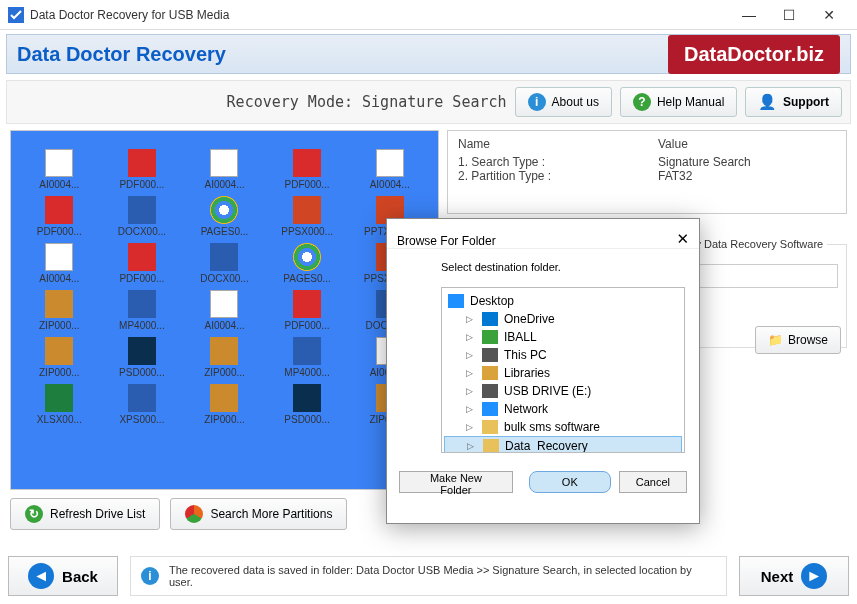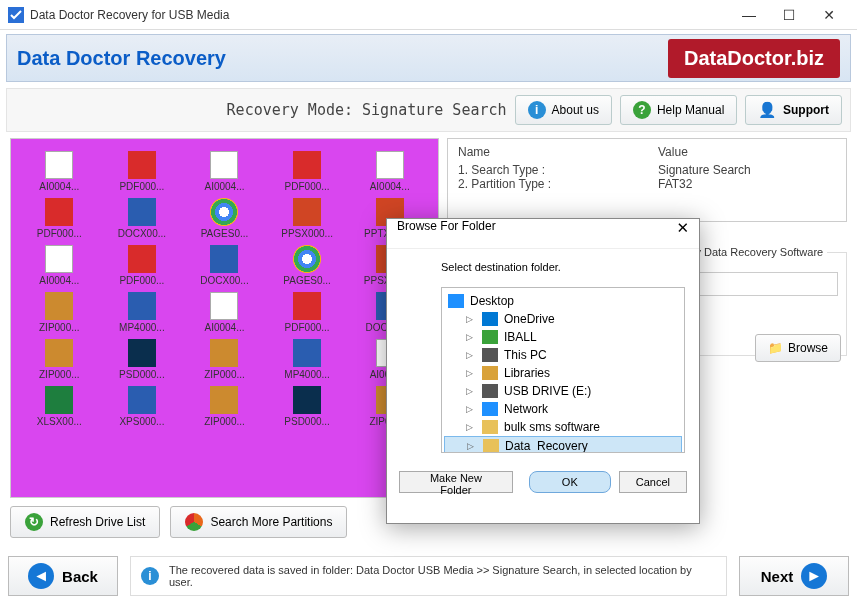--- a/index.html
+++ b/index.html
@@ -3,34 +3,34 @@
 <meta charset="utf-8">
 <style>
 * { box-sizing: border-box; margin: 0; padding: 0; font-family: "Segoe UI", Tahoma, sans-serif; }
 body { background: #fff; width: 857px; height: 604px; overflow: hidden; position: relative; }
 
 .titlebar { height: 30px; background: #fff; display: flex; align-items: center; padding: 0 8px; border-bottom: 1px solid #ddd; }
 .titlebar .app-icon { width: 16px; height: 16px; margin-right: 6px; }
 .titlebar .title { font-size: 12px; color: #333; flex: 1; }
 .titlebar .win-btn { width: 40px; height: 28px; display: flex; align-items: center; justify-content: center; font-size: 14px; color: #333; }
 
-.banner { height: 48px; background: linear-gradient(#e8eef6, #d8e5f3); border: 1px solid #b8c8dd; margin: 4px 6px 0; display: flex; align-items: center; padding: 0 10px; justify-content: flex-end; }
+.banner { height: 40px; background: linear-gradient(#e8eef6, #d8e5f3); border: 1px solid #b8c8dd; margin: 4px 6px 0; display: flex; align-items: center; padding: 0 10px; justify-content: flex-end; }
 .banner-left { flex: 1; }
 .banner-title { color: #0b5dc7; font-size: 20px; font-weight: bold; }
 .banner-sub { color: #e8671a; font-size: 14px; font-weight: bold; margin-left: 60px; margin-top: -2px; }
 .banner-right { background: #b11a2a; color: #fff; font-size: 20px; font-weight: bold; padding: 8px 16px; border-radius: 3px; }
 
 .mode-row { height: 44px; margin: 6px 6px 0; display: flex; align-items: center; padding: 0 8px 0 14px; background: #f7f7f7; border: 1px solid #e4e4e4; }
 .mode-label { font-family: "Consolas", monospace; font-size: 15px; color: #444; flex: 1; text-align: right; }
 .top-btn { height: 30px; padding: 0 12px; margin-left: 8px; background: linear-gradient(#fdfdfd,#eceef0); border: 1px solid #bcc; border-radius: 3px; display: flex; align-items: center; gap: 6px; font-size: 12px; }
 .top-btn.support { font-weight: bold; }
 .icon-circ { width: 18px; height: 18px; border-radius: 50%; display: inline-flex; align-items: center; justify-content: center; color:#fff; font-size:12px; font-weight:bold; }
 
 .main { display: flex; gap: 8px; margin: 6px 10px 0; }
-.files-panel { flex: 1; border: 1px solid #ccc; background: #d946ef; height: 360px; padding: 12px 8px; overflow: hidden; }
+.files-panel { flex: 1; border: 1px solid #ccc; background: #3b82f6; height: 360px; padding: 18px 8px; overflow: hidden; }
 .file-grid { display: grid; grid-template-columns: repeat(5, 1fr); gap: 6px 2px; }
 .file-item { text-align: center; font-size: 10px; color: #333; }
 .file-icon { width: 28px; height: 28px; margin: 0 auto 2px; display: flex; align-items: center; justify-content: center; font-size: 9px; font-weight: bold; color:#fff; }
 .file-item .lbl { white-space: nowrap; overflow: hidden; text-overflow: ellipsis; }
 
 .right-col { width: 400px; display: flex; flex-direction: column; gap: 8px; }
 .props { border:1px solid #ccc; background:#fff; height:84px; padding:6px 10px; font-size:12px; }
 .props-row { display:flex; }
 .props-row .n { width:200px; color:#444; }
 .props-row .v { color:#404040; }
@@ -41,21 +41,21 @@
 
 .action-row { display:flex; gap:10px; margin:8px 10px 0; }
 .act-btn { height:32px; padding:0 14px; background: linear-gradient(#fdfdfd,#eceef0); border:1px solid #bbb; border-radius:3px; display:flex; align-items:center; gap:7px; font-size:12px; }
 
 .footer { position:absolute; bottom:6px; left:8px; right:8px; height:44px; display:flex; align-items:center; gap:12px; }
 .nav-btn { width:110px; height:40px; background: linear-gradient(#fdfdfd,#eceef0); border:1px solid #bbb; display:flex; align-items:center; justify-content:center; gap:8px; font-size:15px; font-weight:bold; }
 .footer-msg { flex:1; border:1px solid #ddd; height:40px; display:flex; align-items:center; padding:0 10px; font-size:11px; color:#333; gap:10px; }
 
 
 .dialog { position:absolute; left:386px; top:218px; width:314px; height:306px; background:#fff; border:1px solid #888; box-shadow:0 4px 24px rgba(0,0,0,0.35); z-index:50; }
-.dialog-title { height:30px; display:flex; align-items:flex-start; padding:0 10px; font-size:12px; border-bottom:1px solid #eee; }
+.dialog-title { height:30px; display:flex; align-items:flex-end; padding:0 10px; font-size:12px; border-bottom:1px solid #eee; }
 .dialog-title .x { margin-left:auto; font-size:15px; }
 .dialog-body { padding:12px 14px 8px; font-size:11px;margin-left:40px; }
 .tree { border:1px solid #bbb; height:166px; margin-top:14px; overflow-y:scroll; padding:4px 2px; }
 .tree-item { display:flex; align-items:center; gap:6px; padding:2px 4px; font-size:12px; }
 .tree-item .arr { width:10px; color:#666; font-size:9px; }
 .tree-item .fi { width:16px; height:14px; }
 .tree-item.sel { background:#cde6f7; border:1px solid #7bb9ec; }
 .tree-item.indent1 { padding-left:22px; }
 .dlg-btns { display:flex; gap:8px; padding:10px 12px; align-items:center; }
 .dlg-btn { height:22px; padding:0 16px; font-size:11px; border:1px solid #aaa; background:#f2f2f2; }

